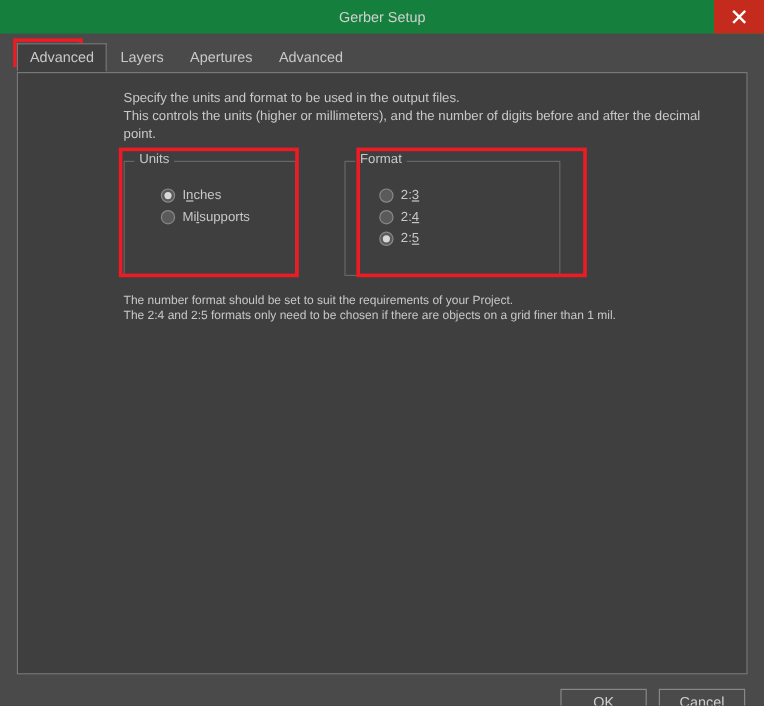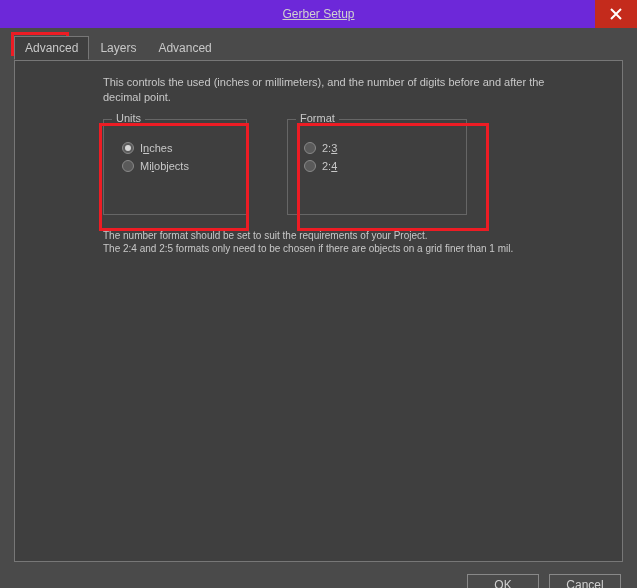--- a/index.html
+++ b/index.html
@@ -7,26 +7,25 @@
       background: #4a4a4a;
       font-family: "Segoe UI", Arial, sans-serif;
       font-size: 12px;
       color: #cccccc;
       width: 637px;
       height: 588px;
       overflow: hidden;
     }
     .titlebar {
       height: 28px;
-      background: #6d28d9;
+      background: #15803d;
       display: flex;
       align-items: center;
       justify-content: center;
       position: relative;
-      text-decoration: underline;
     }
     .titlebar-title {
       color: #d0d0d0;
       font-size: 12px;
     }
     .close-btn {
       position: absolute;
       right: 0;
       top: 0;
       width: 42px;
@@ -97,21 +96,21 @@
       background: #3f3f3f;
       padding: 0 4px;
       font-size: 11px;
       color: #c8c8c8;
     }
     .group-format { width: 180px; }
     .radio-row {
       display: flex;
       align-items: center;
       gap: 6px;
-      margin: 6px 4px;
+      margin: 6px 16px;
       cursor: pointer;
     }
     .radio {
       width: 12px;
       height: 12px;
       border-radius: 50%;
       border: 1px solid #888;
       background: #5a5a5a;
       display: flex;
       align-items: center;
@@ -169,50 +168,56 @@
         <path d="M1 1 L11 11 M11 1 L1 11" stroke="#fff" stroke-width="2" fill="none"></path>
       </svg>
   </div>
 </div>
 
 <div class="tabs">
   <div style="position:relative;">
     <div class="tab active"><span>Advanced</span></div>
   </div>
   <div class="tab"><span>Layers</span></div>
+  <div class="tab"><span>Apertures</span></div>
   <div class="tab"><span>Advanced</span></div>
 </div>
 
 <div class="content-panel">
   <div class="intro">
-    <div>This controls the used (inches or millimeters), and the number of digits before and after the decimal point.</div>
+    <div>Specify the units and format to be used in the output files.</div>
+    <div>This controls the units (higher or millimeters), and the number of digits before and after the decimal point.</div>
   </div>
 
   <div class="groups-row">
     <div class="group" style="height:96px;">
       <div class="group-legend">Units</div>
       <div class="radio-row">
         <div class="radio selected"></div>
         <span class="radio-label"><span>I</span><span class="ul">n</span><span>ches</span></span>
       </div>
       <div class="radio-row">
         <div class="radio"></div>
-        <span class="radio-label"><span>Mi</span><span class="ul">l</span><span>objects</span></span>
+        <span class="radio-label"><span>Mi</span><span class="ul">l</span><span>supports</span></span>
       </div>
     </div>
 
     <div class="group group-format" style="height:96px;padding-left:12px;">
       <div class="group-legend">Format</div>
       <div class="radio-row">
         <div class="radio"></div>
         <span class="radio-label"><span>2:</span><span class="ul">3</span></span>
       </div>
       <div class="radio-row">
         <div class="radio"></div>
         <span class="radio-label"><span>2:</span><span class="ul">4</span></span>
+      </div>
+      <div class="radio-row">
+        <div class="radio selected"></div>
+        <span class="radio-label"><span>2:</span><span class="ul">5</span></span>
       </div>
     </div>
   </div>
 
   <div class="notes">
     <div>The number format should be set to suit the requirements of your Project.</div>
     <div>The 2:4 and 2:5 formats only need to be chosen if there are objects on a grid finer than 1 mil.</div>
   </div>
 
   <div class="red-box" style="left:84px; top:62px; width:150px; height:108px;"></div>

